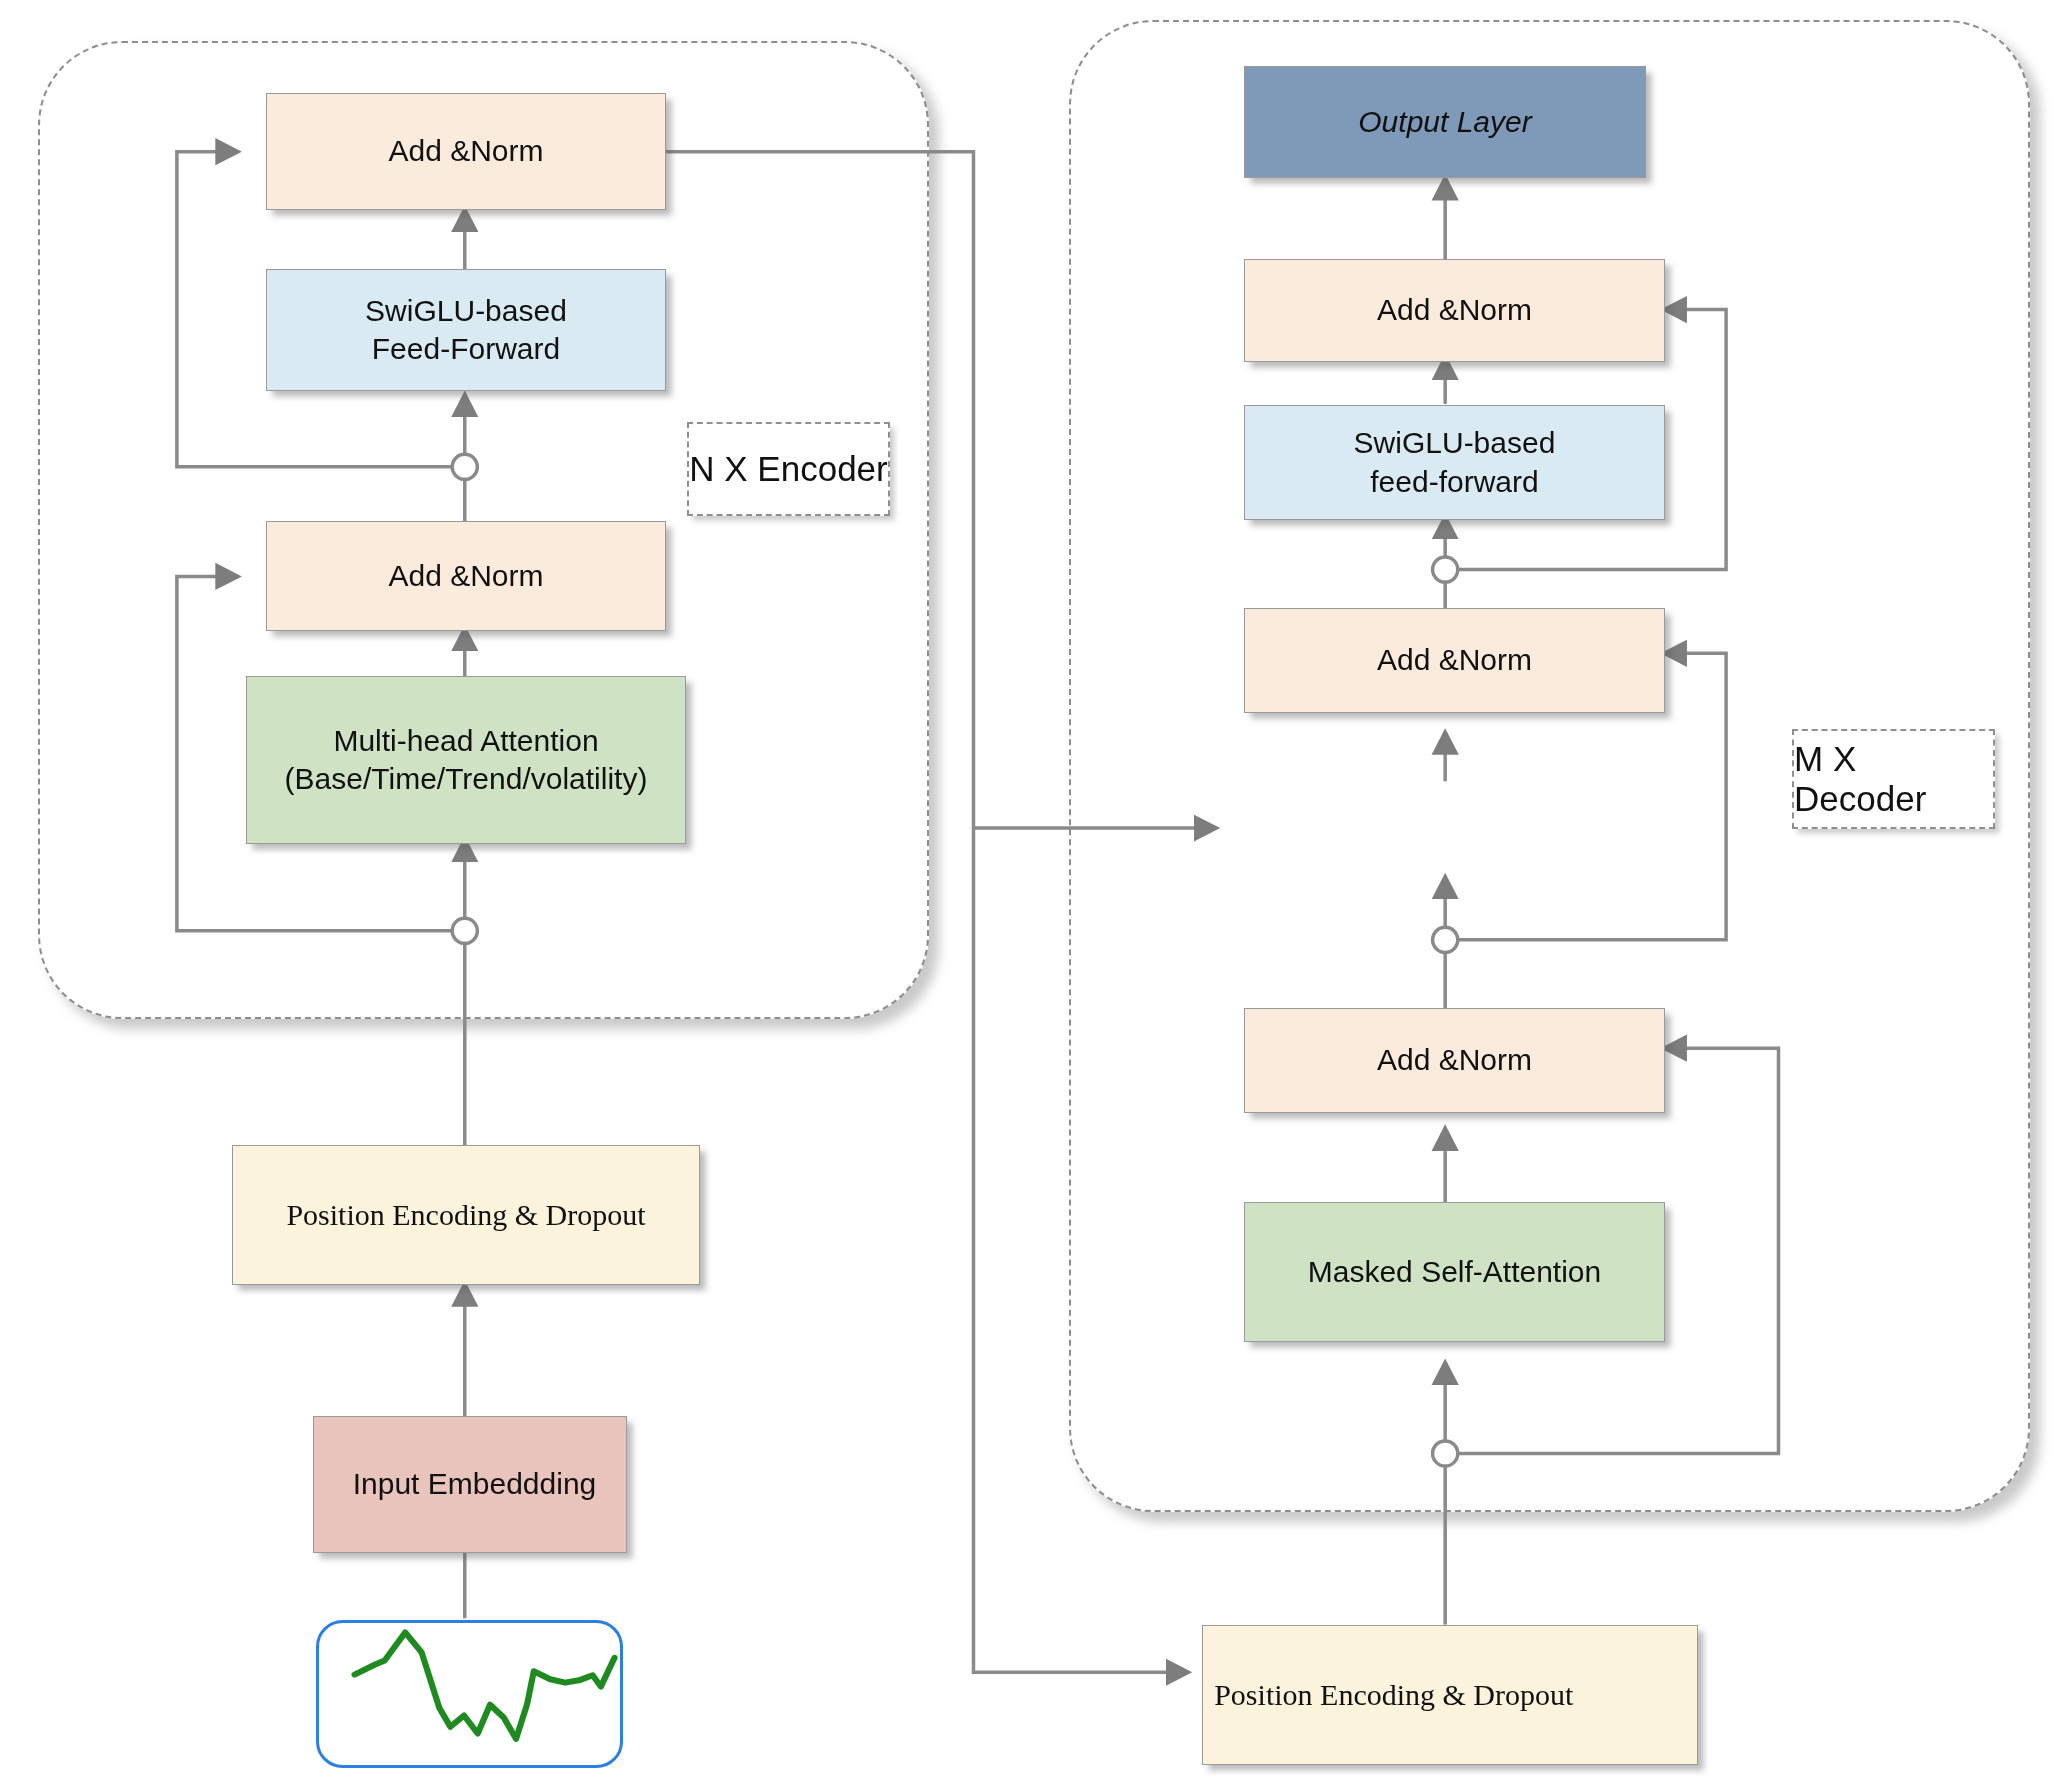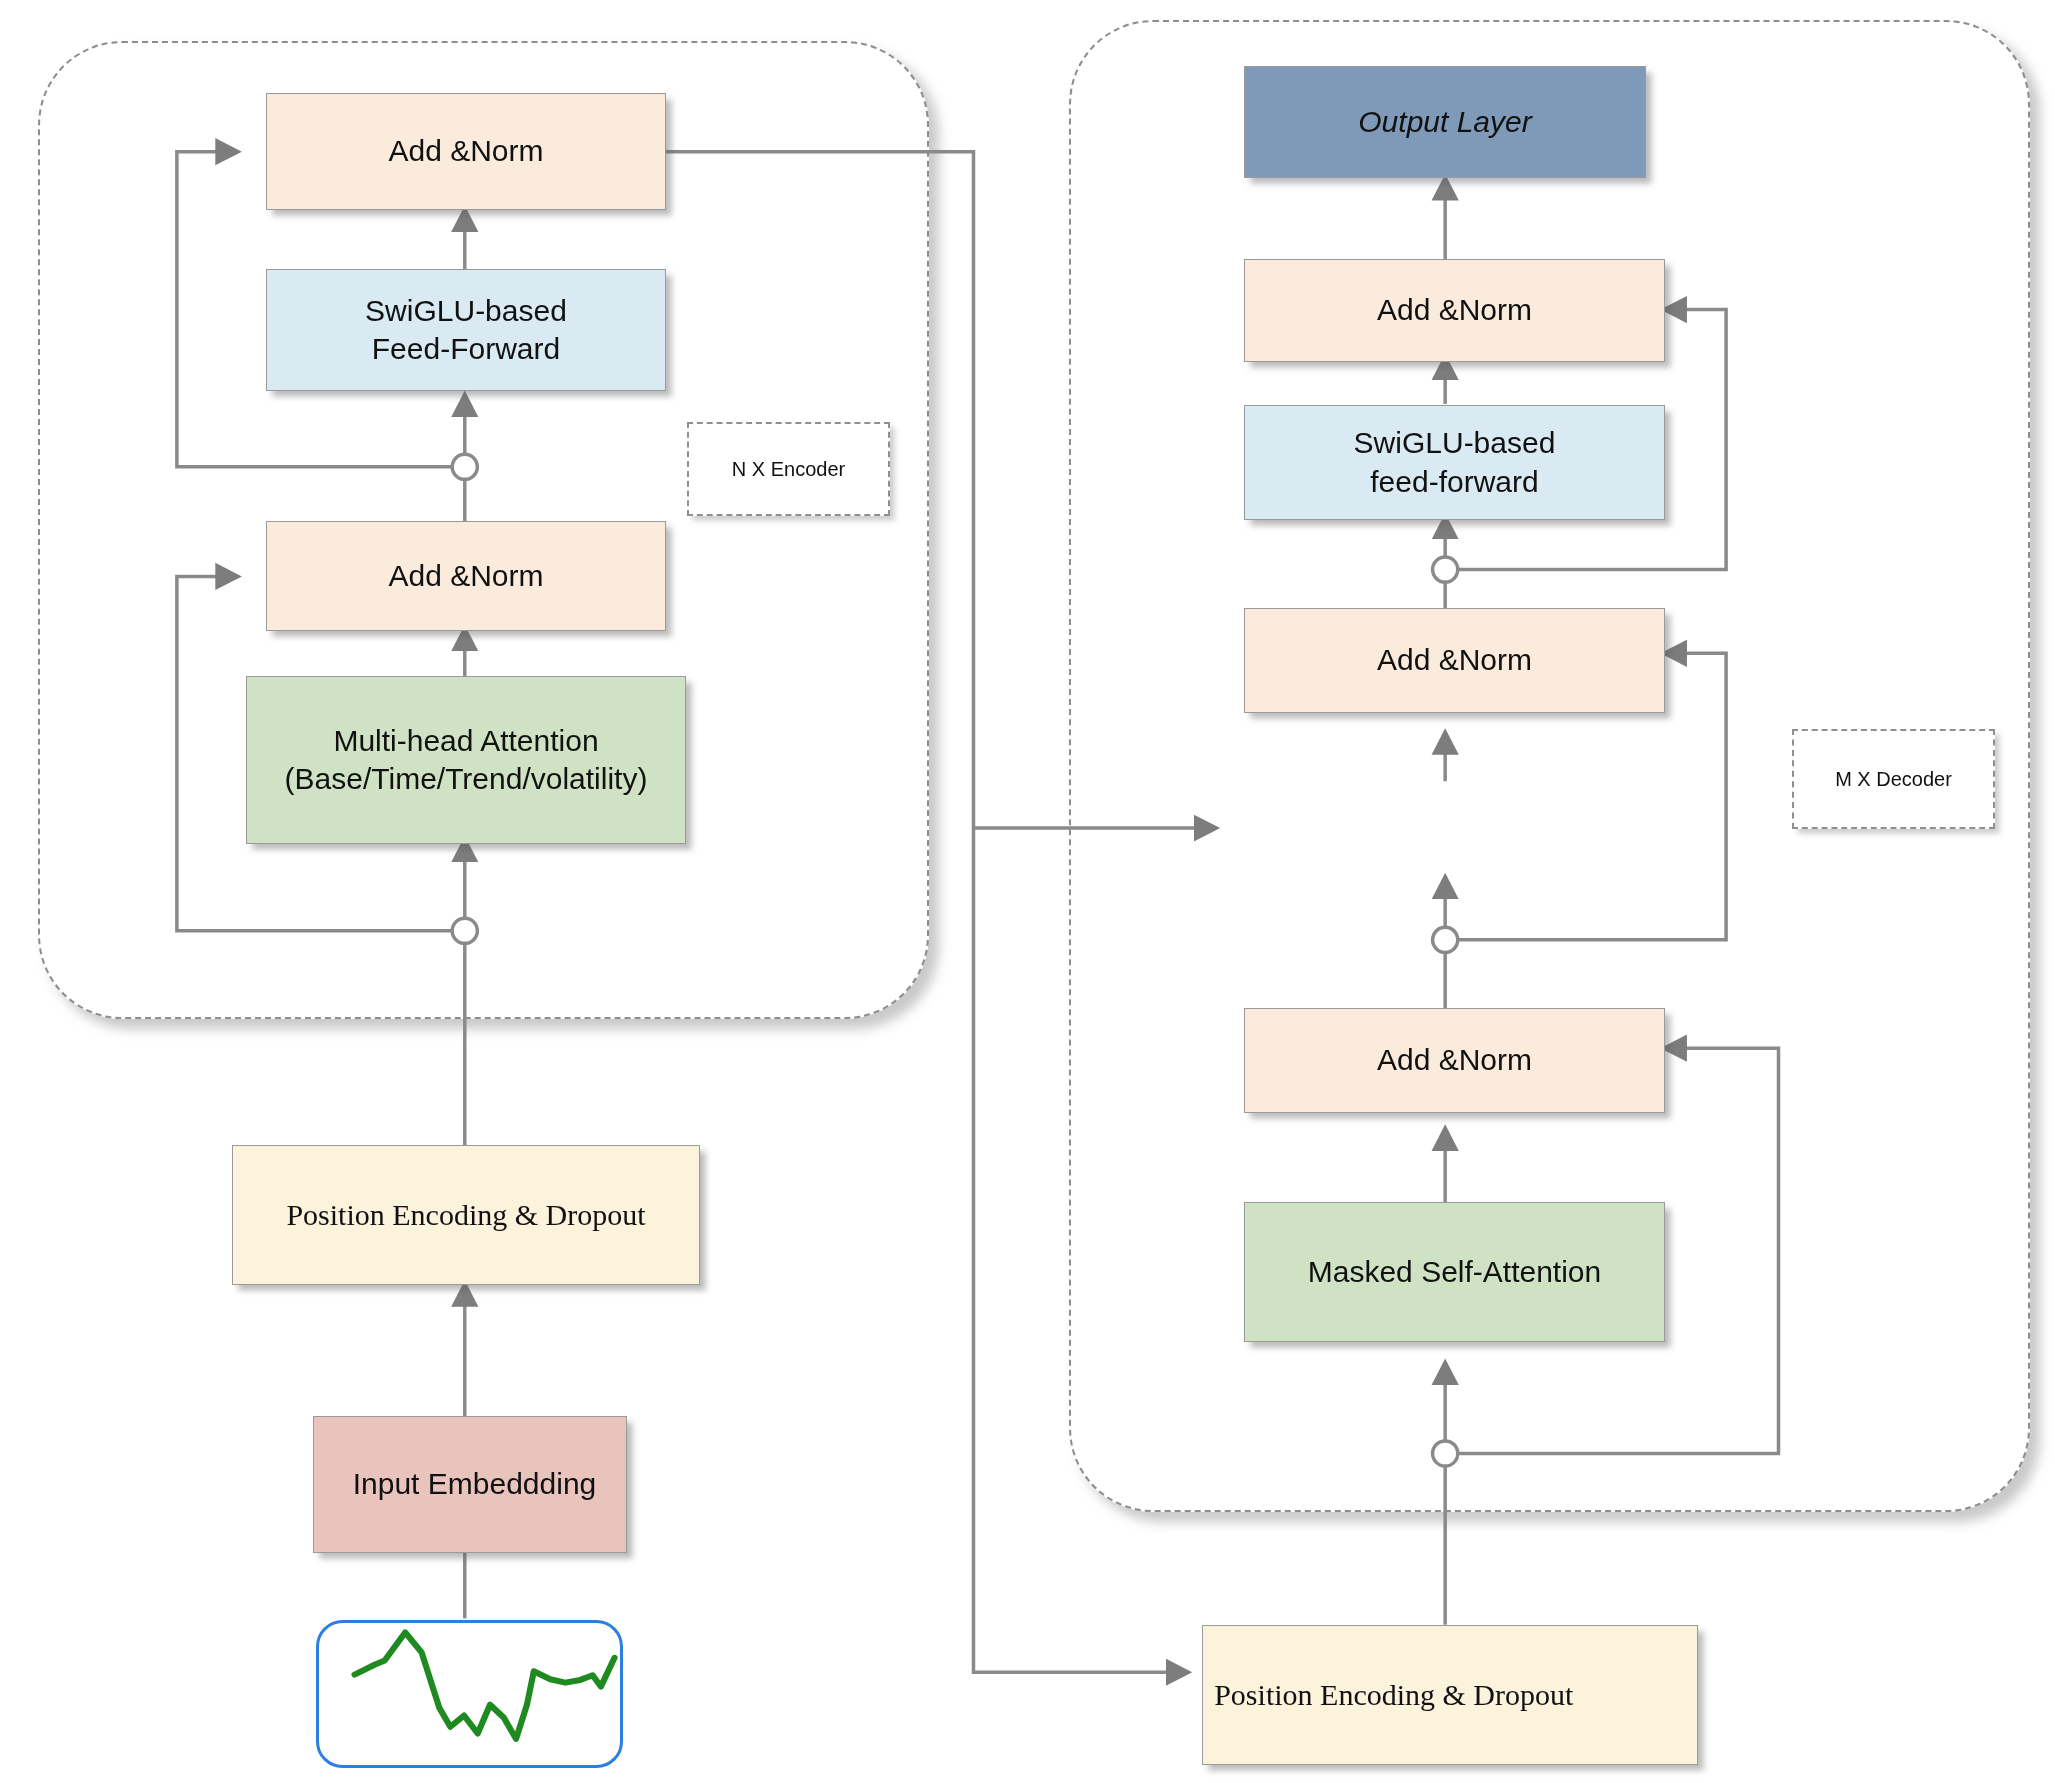--- a/index.html
+++ b/index.html
@@ -57,21 +57,21 @@
   .chartbox{
     position:absolute;
     box-sizing:border-box;
     border:3.5px solid #2a7fe0;
     border-radius:26.6px;
     background:#ffffff;
   }
   .chartbox svg{display:block;width:100%;height:100%;}
 
   .fs-big{font-size:30px;}
-  .fs-tag{font-size:20px;}
+  .fs-tag{font-size:35px;}
 </style>
 </head>
 <body>
 
 <div id="stage">
 
   <div class="container-round" style="left:38px; top:41px; width:891px; height:978px;"></div>
 
   <div class="container-round" style="left:1069px; top:19.6px; width:961px; height:1492px;"></div>
 

